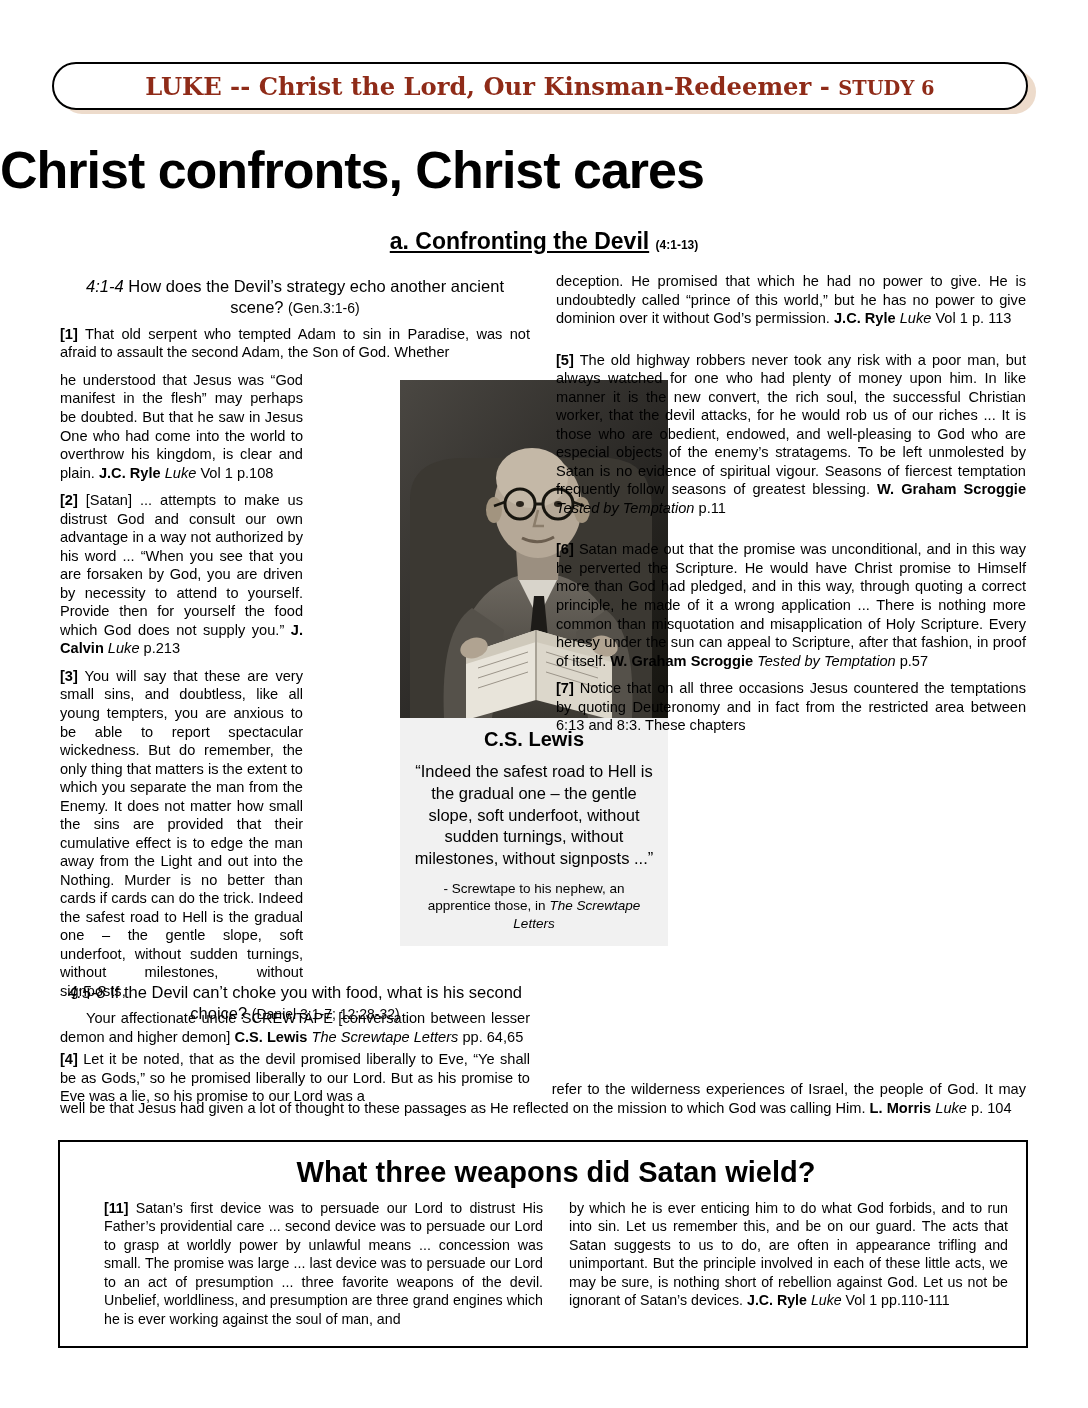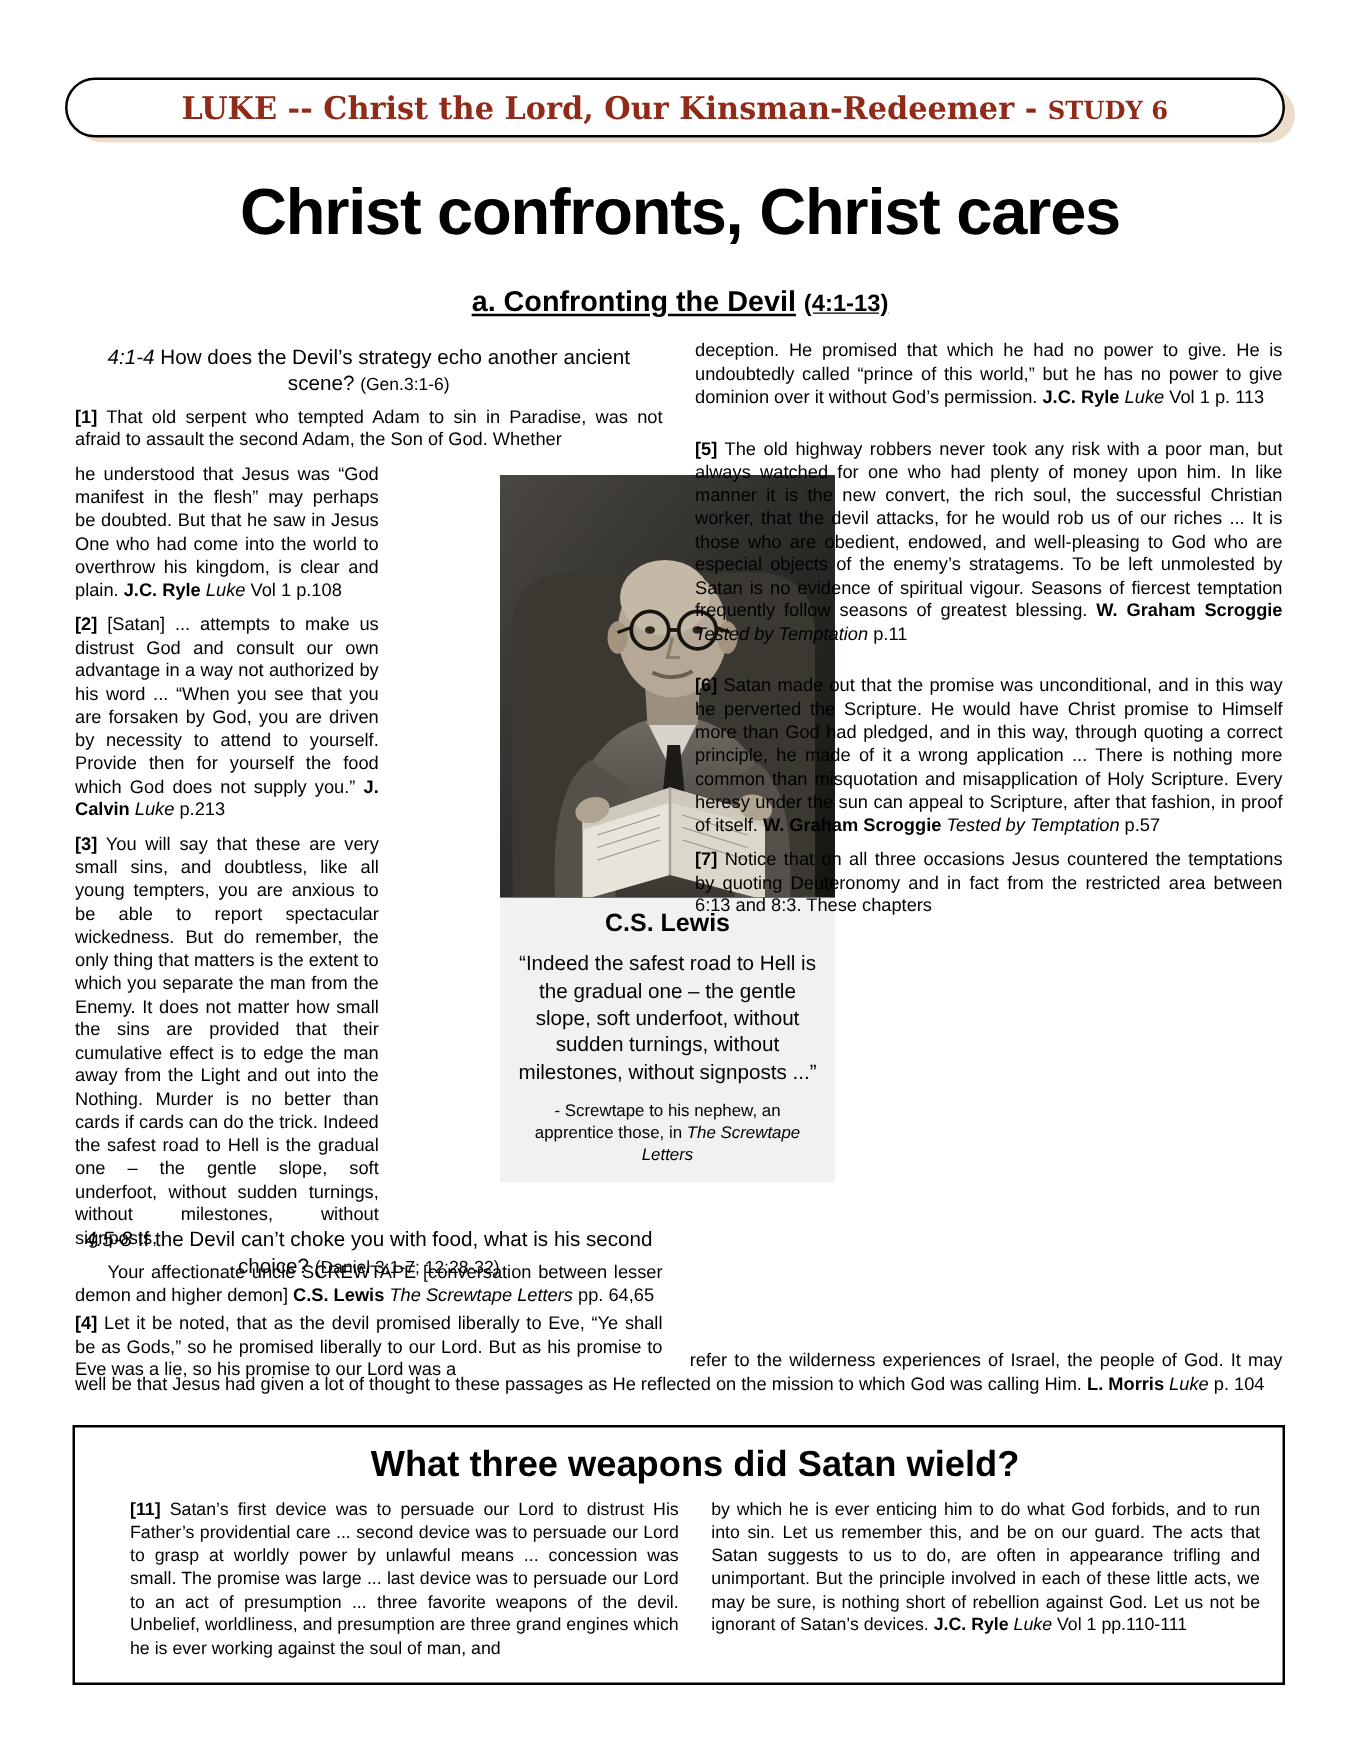--- a/index.html
+++ b/index.html
@@ -65,38 +65,36 @@
   .banner-title .small {
     font-size: 20px;
   }
 
   
   .main-title {
     position: absolute;
     left: 0;
     top: 140px;
     width: 1088px;
-    text-align: center;
     font-size: 52px;
     font-weight: bold;
     letter-spacing: -1px;
   }
 
   .section-head {
     position: absolute;
     left: 0;
     top: 228px;
     width: 1088px;
     text-align: center;
     font-size: 23px;
     font-weight: bold;
   }
   .section-head .ref {
-    font-size: 19px;
-    text-decoration: underline;
+    font-size: 12px;
   }
   .section-head u { text-decoration: underline; }
 
   
   .col {
     position: absolute;
     font-size: 14.6px;
     line-height: 1.27;
     text-align: justify;
   }

